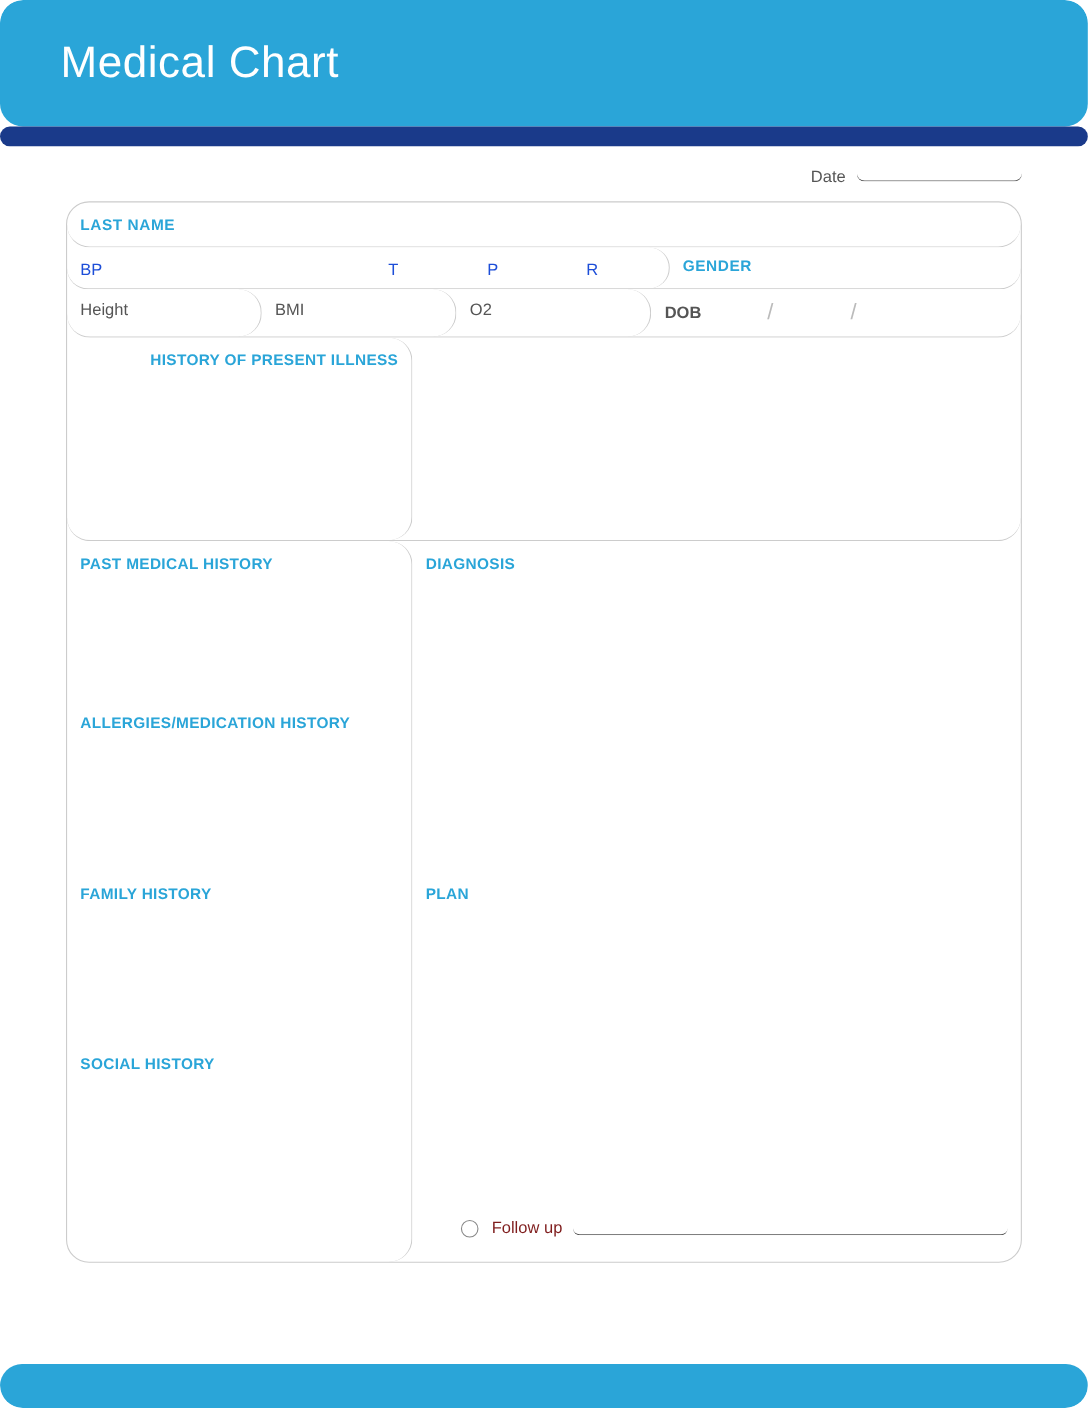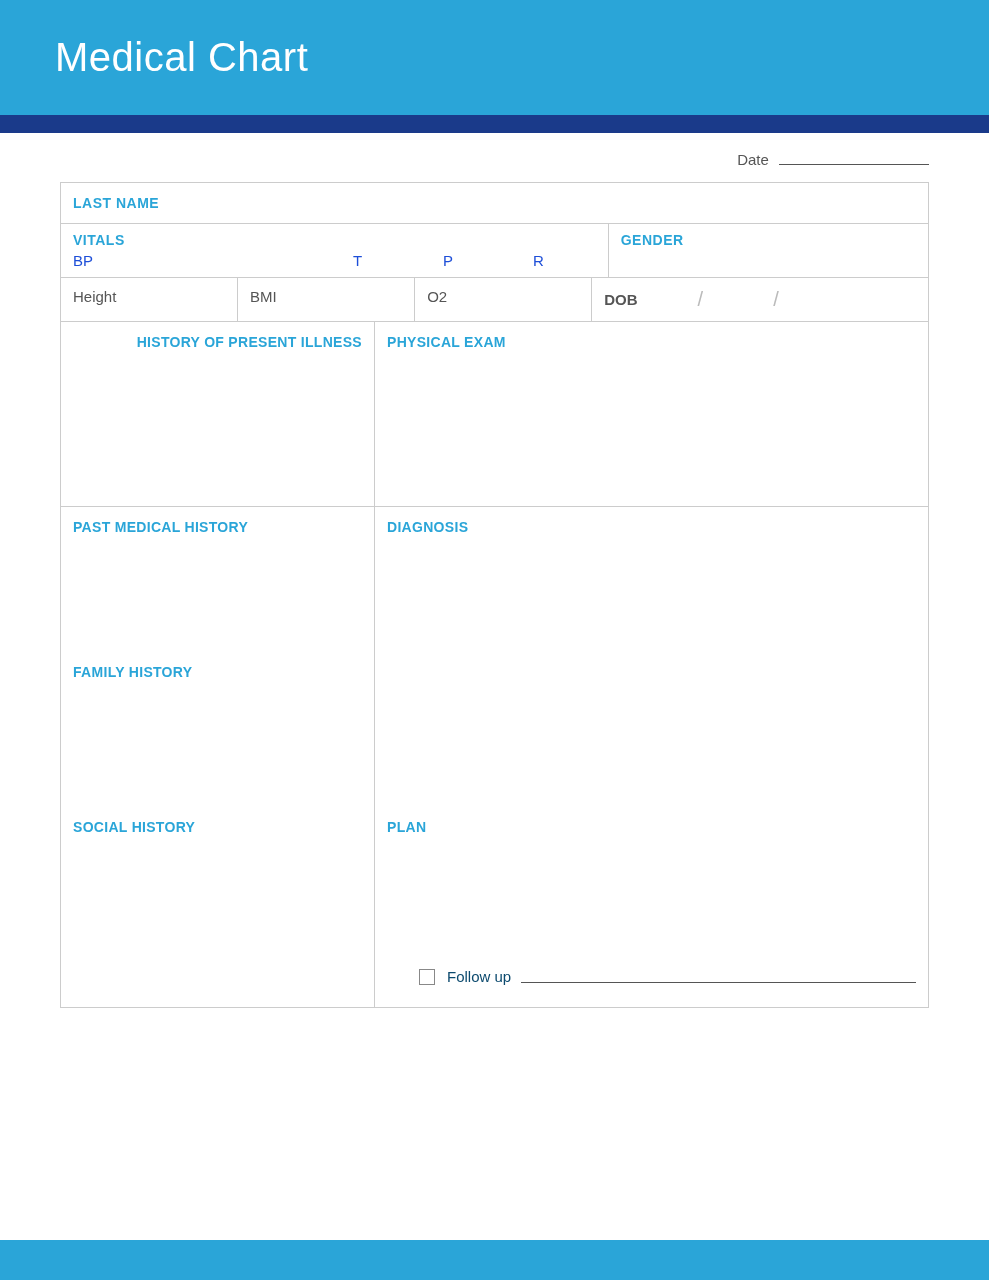--- a/index.html
+++ b/index.html
@@ -1,15 +1,15 @@
 <!DOCTYPE html>
 <html><head>
 <meta charset="utf-8">
 <style>
-  * { box-sizing: border-box; margin: 0; padding: 0; }
+  * { box-sizing: border-box; margin: 0; padding: 0; border-radius: 21px; }
   body {
     font-family: Arial, Helvetica, sans-serif;
     background: #ffffff;
     width: 989px;
     height: 1280px;
     position: relative;
   }
   .header-bar {
     background: #2aa5d8;
     height: 115px;
@@ -134,21 +134,21 @@
   .h-dx  { height: 300px; }
   .h-plan{ flex:1; position:relative; }
   .followup {
     position:absolute;
     bottom: 22px;
     left: 12px;
     right: 12px;
     display:flex;
     align-items:center;
     font-size:15px;
-    color:#0c4a6e;
+    color:#7f1d1d;
     padding-left:32px;
   }
   .chk {
     width:16px; height:16px;
     border:1.5px solid #888;
     margin-right:12px;
   }
   .fu-line {
     flex:1;
     border-bottom:1.5px solid #555;
@@ -178,21 +178,20 @@
   </div>
 
   <div class="form-box">
 
     <div class="row name-row">
       <div class="cell name-last label-blue">LAST NAME</div>
     </div>
 
     <div class="vitals-top">
       <div class="vitals-left">
-        <div class="label-blue">VITALS</div>
         <div class="vitals-sub">
           <span>BP</span>
           <span>T</span>
           <span>P</span>
           <span>R</span>
         </div>
       </div>
       <div class="vitals-right label-blue">GENDER</div>
     </div>
 
@@ -204,29 +203,29 @@
         <span>DOB</span>
         <span class="dob-slash">/</span>
         <span class="dob-slash2">/</span>
       </div>
     </div>
 
     <div class="hpi-row">
       <div class="big-left">
         <div class="sec-title">HISTORY OF PRESENT ILLNESS</div>
       </div>
-      <div class="big-right">
-        <div class="sec-title">PHYSICAL EXAM</div>
-      </div>
     </div>
 
     <div class="lower-row">
       <div class="lower-left">
         <div class="block h-pmh">
           <div class="sec-title">PAST MEDICAL HISTORY</div>
+        </div>
+        <div class="block h-amh">
+          <div class="sec-title">ALLERGIES/MEDICATION HISTORY</div>
         </div>
         <div class="block h-fh">
           <div class="sec-title">FAMILY HISTORY</div>
         </div>
         <div class="block h-sh">
           <div class="sec-title">SOCIAL HISTORY</div>
         </div>
       </div>
       <div class="lower-right">
         <div class="block h-dx">

